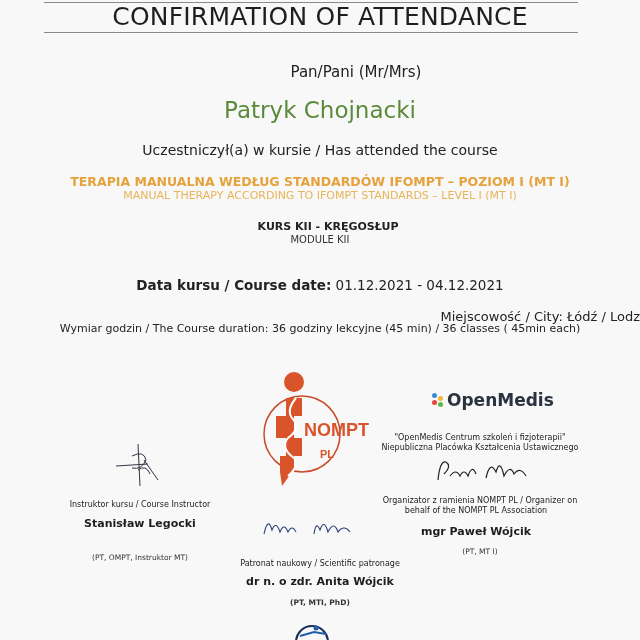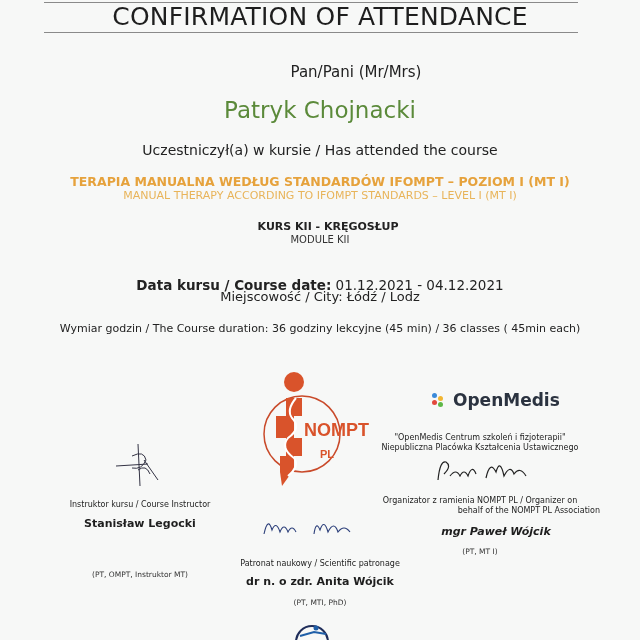--- a/index.html
+++ b/index.html
@@ -16,27 +16,27 @@
   .title { top: 2px; font-size: 25px; letter-spacing: 0.2px; color: #1e1e1e; }
   .salutation { top: 63px; font-size: 15px; color: #222; margin-left: 36px; }
   .name { top: 97px; font-size: 23px; color: #5b8a3a; }
   .attended { top: 142px; font-size: 14px; color: #222; }
   .course-pl { top: 174px; font-size: 12.5px; font-weight: bold; color: #e6a23c; }
   .course-en { top: 189px; font-size: 11px; color: #e8b45a; }
   .module-pl { top: 220px; font-size: 11px; font-weight: bold; color: #222; padding-left: 8px; }
   .module-en { top: 234px; font-size: 10px; color: #333; }
   .date { top: 277px; font-size: 13.5px; color: #222; }
   .date b { font-weight: bold; }
-  .city { top: 289px; font-size: 13px; color: #222; }
+  .city { top: 309px; font-size: 13px; color: #222; text-align: right; }
   .duration { top: 322px; font-size: 11px; color: #222; }
   .small { font-size: 8px; color: #222; text-align: center; }
   .sig-name { font-size: 11px; font-weight: bold; color: #1e1e1e; text-align: center; }
   .creds { font-size: 7.5px; color: #333; text-align: center; }
   .logo-om { left: 432px; top: 390px; display: flex; align-items: center; }
-  .om-text { font-size: 17px; font-weight: bold; color: #2b3340; margin-left: 9px; }
+  .om-text { font-size: 17px; font-weight: bold; color: #2b3340; margin-left: 3px; }
   .om-dots { position: relative; width: 12px; height: 14px; }
   .om-dots span { position: absolute; width: 5px; height: 5px; border-radius: 50%; }
 </style>
 </head>
 <body>
 
 <div class="rule" style="top:2px;"></div>
 <div class="abs center title">CONFIRMATION OF ATTENDANCE</div>
 <div class="rule" style="top:32px;"></div>
 
@@ -82,35 +82,35 @@
   </div>
   <span class="om-text">OpenMedis</span>
 </div>
 <div class="abs small" style="left:380px; width:200px; top:423px;margin-top:20px;">Niepubliczna Placówka Kształcenia Ustawicznego</div>
 <div class="abs small" style="left:380px; width:200px; top:433px;">"OpenMedis Centrum szkoleń i fizjoterapii"</div>
 
 <svg class="abs" width="110" height="40" style="left:430px; top:450px;">
   <path d="M8 30 Q10 10 16 12 Q22 16 14 24 M20 26 Q26 18 30 26 Q34 18 38 26 Q42 14 46 24 M56 28 Q60 10 66 22 Q70 8 74 26 Q80 14 84 24 Q90 16 96 26" stroke="#222" stroke-width="1.2" fill="none"></path>
 </svg>
 <div class="abs small" style="left:380px; width:200px; top:496px;">Organizator z ramienia NOMPT PL / Organizer on</div>
-<div class="abs small" style="left:400px; width:200px; top:506px;text-align:right;">behalf of the NOMPT PL Association</div>
-<div class="abs sig-name" style="left:396px; width:200px; top:525px;font-style:italic;">mgr Paweł Wójcik</div>
+<div class="abs small" style="left:376px; width:200px; top:506px;">behalf of the NOMPT PL Association</div>
+<div class="abs sig-name" style="left:376px; width:200px; top:525px;">mgr Paweł Wójcik</div>
 <div class="abs creds" style="left:380px; width:200px; top:547px;">(PT, MT I)</div>
 
 <svg class="abs" width="60" height="50" style="left:108px; top:440px;">
   <path d="M30 4 L32 46 M8 26 L40 24 M24 16 Q36 10 38 20 Q34 30 24 28 M36 20 L50 40 M30 30 Q38 24 42 34" stroke="#334" stroke-width="1" fill="none"></path>
 </svg>
 <div class="abs small" style="left:50px; width:180px; top:500px;">Instruktor kursu / Course Instructor</div>
 <div class="abs sig-name" style="left:50px; width:180px; top:517px;">Stanisław Legocki</div>
-<div class="abs creds" style="left:50px; width:180px; top:570px;">(PT, OMPT, Instruktor MT)</div>
+<div class="abs creds" style="left:50px; width:180px; top:553px;">(PT, OMPT, Instruktor MT)</div>
 
 <svg class="abs" width="110" height="34" style="left:258px; top:510px;">
   <path d="M6 24 Q10 6 14 20 Q18 10 22 22 Q26 12 30 22 Q34 14 38 22 M56 24 Q58 10 62 20 Q66 8 70 22 Q76 10 80 22 Q86 14 92 22" stroke="#2c3f7a" stroke-width="1.1" fill="none"></path>
 </svg>
 <div class="abs small" style="left:220px; width:200px; top:559px;">Patronat naukowy / Scientific patronage</div>
 <div class="abs sig-name" style="left:220px; width:200px; top:575px;">dr n. o zdr. Anita Wójcik</div>
-<div class="abs creds" style="left:220px; width:200px; top:598px;">(PT, MTI, PhD)</div>
+<div class="abs creds" style="left:220px; width:200px; top:598px;font-weight:bold;">(PT, MTI, PhD)</div>
 
 <svg class="abs" width="40" height="20" style="left:292px; top:622px;">
   <circle cx="20" cy="20" r="16" fill="none" stroke="#1f2d5a" stroke-width="2"></circle>
   <path d="M8 14 L22 10 L34 12" stroke="#1f5fa8" stroke-width="2" fill="none"></path>
   <circle cx="24" cy="6" r="2.5" fill="#1f5fa8"></circle>
 </svg>
 
 </body></html>

